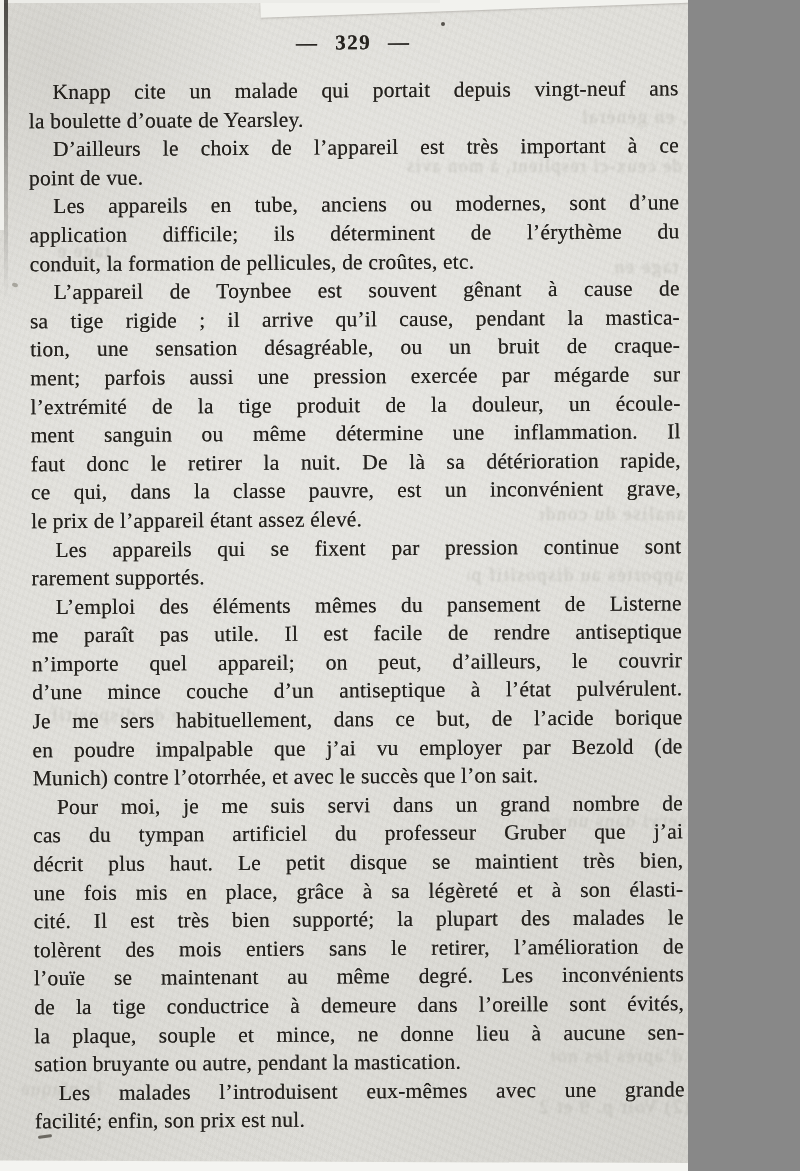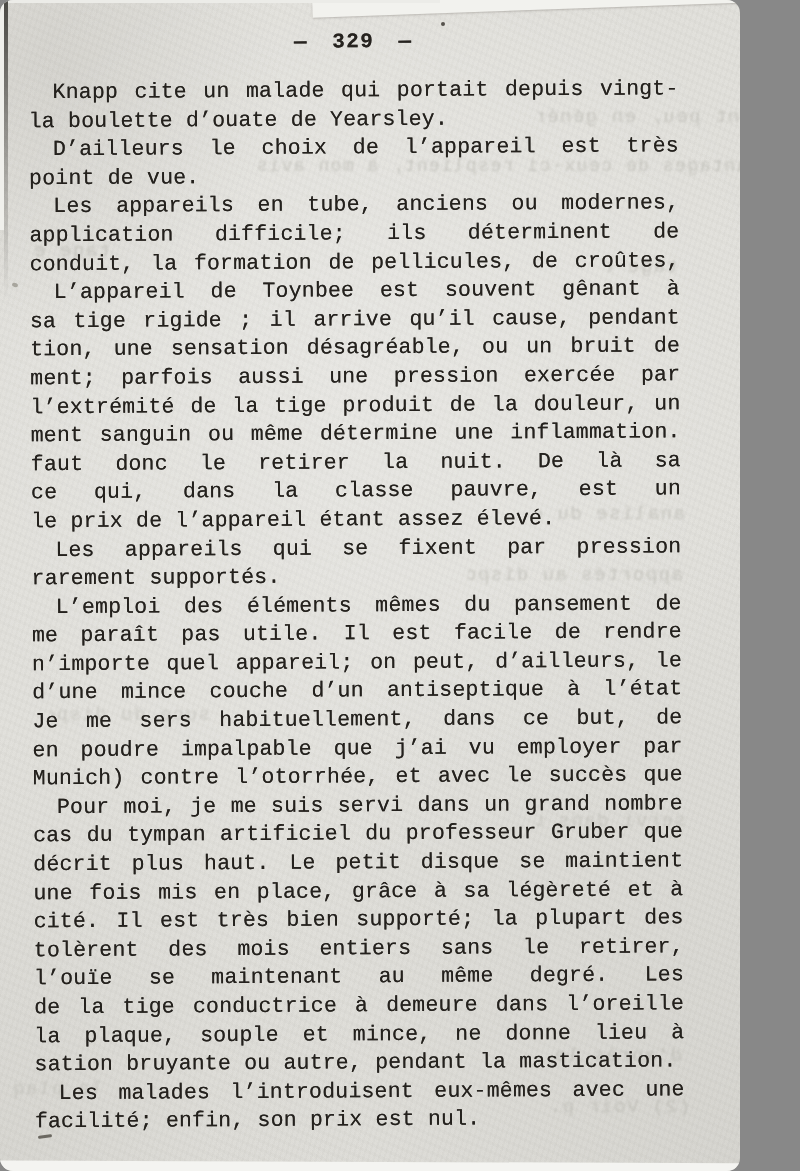--- a/index.html
+++ b/index.html
@@ -1,27 +1,26 @@
 <!DOCTYPE html>
 <html><head>
 <meta charset="utf-8">
 <style>
   html,body{margin:0;padding:0;background:#888;}
   .page{
-    position:relative;width:740px;height:1171px;overflow:hidden;
+    position:relative;width:688px;height:1171px;overflow:hidden;
     background-color:#e0dfda;
     background-image:
       radial-gradient(95% 70% at 48% 32%, rgba(255,255,255,0.22), rgba(0,0,0,0) 62%),
       radial-gradient(140% 110% at 100% 100%, rgba(110,108,100,0.10), rgba(0,0,0,0) 52%),
       radial-gradient(120% 90% at 0% 100%, rgba(110,108,100,0.09), rgba(0,0,0,0) 42%),
       radial-gradient(80% 60% at 8% 6%, rgba(120,116,108,0.12), rgba(0,0,0,0) 38%),
       repeating-linear-gradient(107deg, rgba(90,88,80,0.025) 0 2px, rgba(255,255,255,0.02) 2px 5px),
       repeating-linear-gradient(23deg, rgba(90,88,80,0.02) 0 3px, rgba(255,255,255,0.018) 3px 8px);
-    font-family:Liberation Mono, monospace;
-    border-radius:13px;
+    font-family:Liberation Serif, serif;
   }
   .tilt{position:absolute;inset:0;transform:rotate(-0.35deg);transform-origin:400px 0;}
   .header{
     position:absolute;top:30px;left:28px;width:650px;text-align:center;
     font-size:21px;font-weight:bold;color:#26231f;letter-spacing:1.5px;word-spacing:10px;
     text-shadow:0 0 0.6px rgba(35,32,28,0.7);
   }
   .body-text{
     position:absolute;top:76px;left:28px;width:650px;
     font-size:21.5px;line-height:28.6px;color:#24211d;

